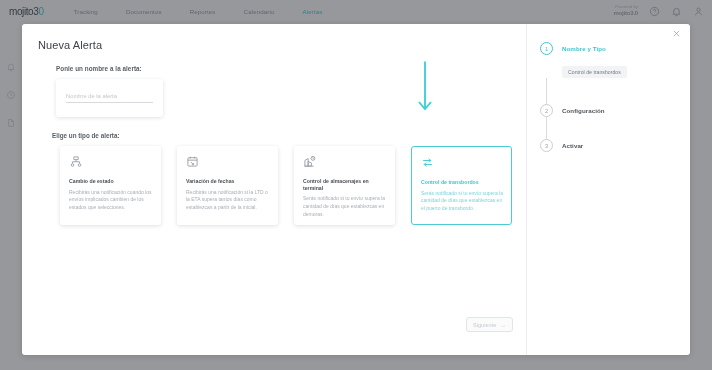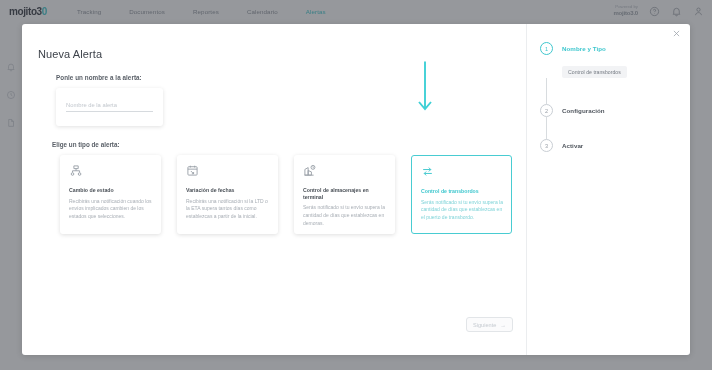--- a/index.html
+++ b/index.html
@@ -10,21 +10,21 @@
     background: #ffffff;
   }
   #root { position: relative; width: 712px; height: 370px; background: #fff; }
 
   
   .app-topbar {
     position: absolute; left: 0; top: 0; width: 712px; height: 22px;
     background: #ffffff; display: flex; align-items: center;
   }
   .logo {
-    margin-left: 9px; font-size: 10px; font-weight: 700;
+    margin-left: 9px; font-size: 10px; font-weight: 400;
     color: #2b2f38; letter-spacing: -0.4px; white-space: nowrap;
   }
   .logo .dot { color: #35c6cd; }
   .topnav { display: flex; align-items: center; margin-left: 30px; gap: 28px; }
   .topnav-item {
     font-size: 6.2px; color: #8a9099; letter-spacing: .1px; white-space: nowrap;
   }
   .topnav-item.active { color: #35c6cd; }
   .topbar-right {
     position: absolute; right: 8px; top: 0; height: 22px;
@@ -57,21 +57,21 @@
   .scrim {
     position: absolute; inset: 0; background: rgba(63,68,74,0.55);
   }
 
   
   .modal {
     position: absolute; left: 22px; top: 24px; width: 668px; height: 331px;
     background: #ffffff; border-radius: 3px; display: flex; overflow: hidden;
     box-shadow: 0 1px 6px rgba(0,0,0,.14);
   }
-  .modal-main { position: relative; width: 504px; height: 100%; padding: 24px 0 0 16px; }
+  .modal-main { position: relative; width: 504px; height: 100%; padding: 15px 0 0 16px; }
   .modal-side {
     position: relative; width: 164px; height: 100%;
     border-left: 1px solid #ebedef; padding: 18px 0 0 0;
   }
 
   .modal-title {
     font-size: 11px; color: #3d424a; font-weight: 400; letter-spacing: .1px;
   }
   .field-label {
     margin-top: 14px; margin-left: 18px;

